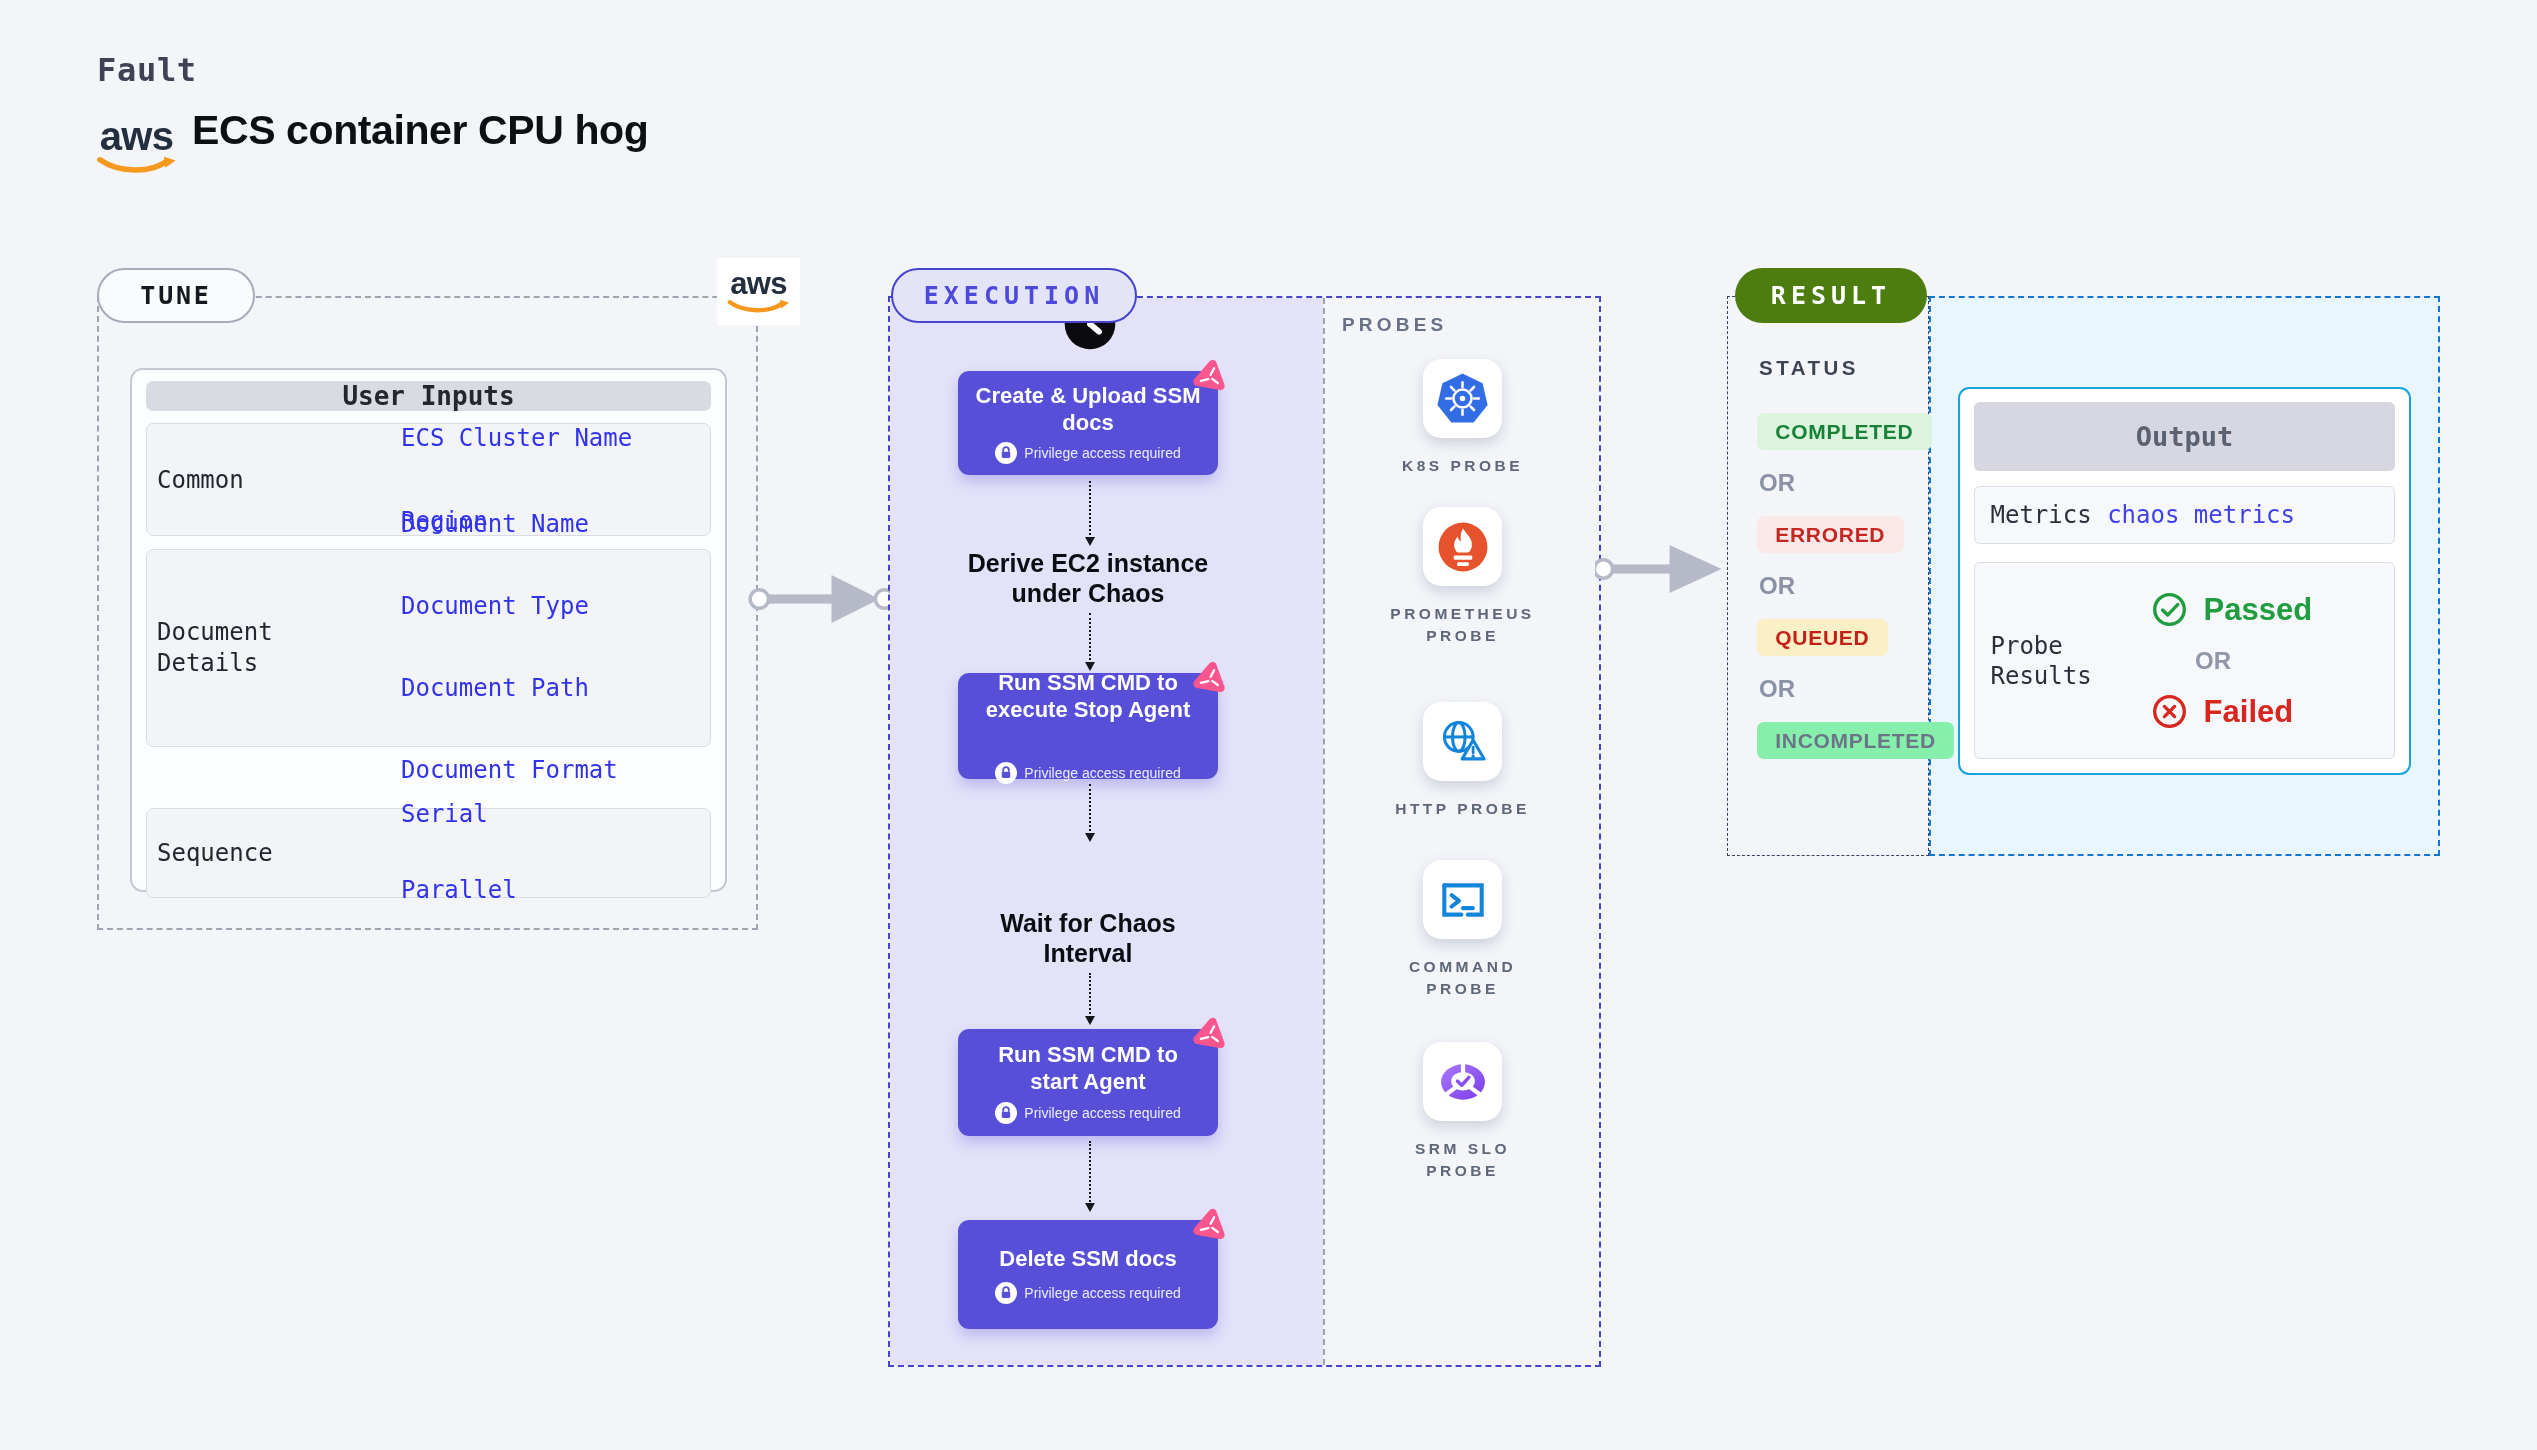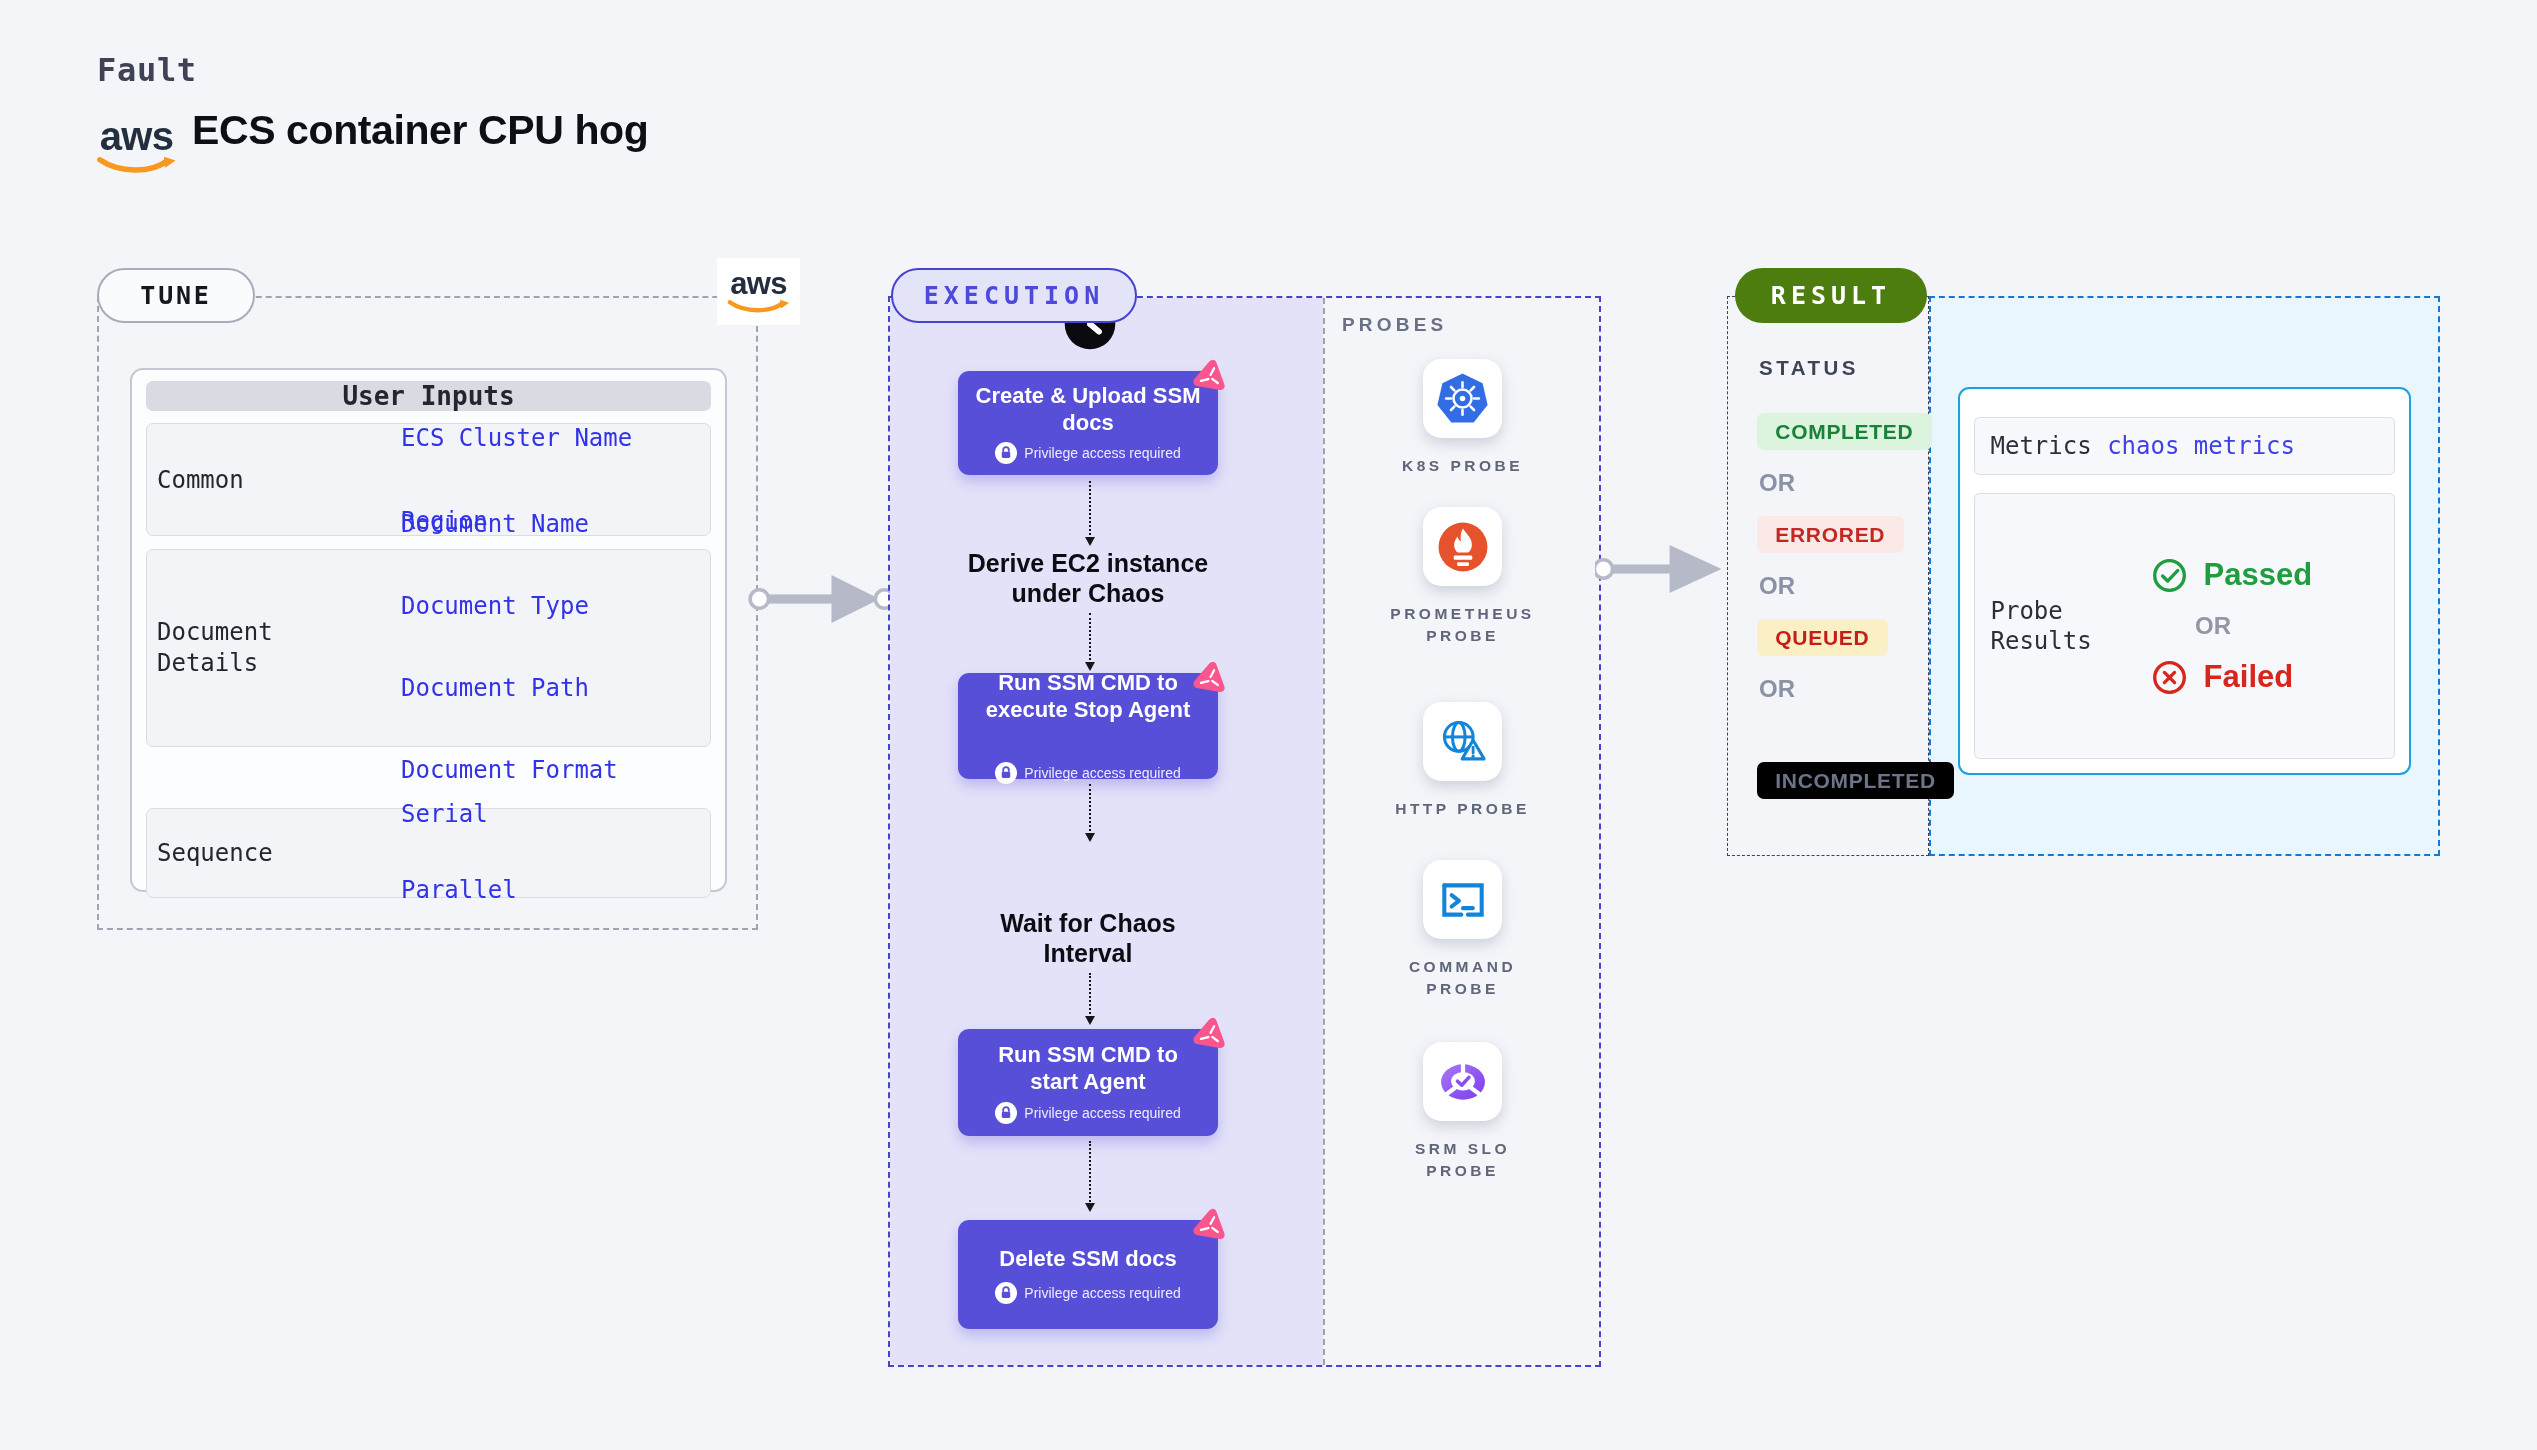--- a/index.html
+++ b/index.html
@@ -64,21 +64,21 @@
               box-shadow:0 5.6px 12.7px rgba(140,147,168,0.35);}
   .probe-name{margin-top:17px;font-size:15.5px;font-weight:700;letter-spacing:3.5px;color:#5E6678;text-align:center;line-height:22px;}
 
   
   .status-head{left:1759px;top:356px;font-size:20.5px;font-weight:700;letter-spacing:3.5px;color:#3D4456;}
   .badge{position:absolute;left:1757px;height:37px;border-radius:7px;display:inline-flex;align-items:center;
          padding:0 18.3px;font-size:21px;font-weight:700;letter-spacing:0.7px;}
   .b-completed{background:#DCF4DE;color:#1A8138;}
   .b-errored{background:#FBE9E8;color:#C52723;}
   .b-queued{background:#FAEFC5;color:#C41F17;}
-  .b-incompleted{background:#000000;color:#6E7488;margin-top:40px;}
+  .b-incompleted{background:#86efac;color:#6E7488;}
   .or{position:absolute;left:1759px;font-size:24px;font-weight:600;color:#8C92A6;}
 
   
   .out-card{left:1958px;top:387px;width:453px;height:388px;background:#FFFFFF;border:2.8px solid #16A3DE;
             border-radius:11.3px;box-sizing:border-box;padding:12.7px 14px 14px 14px;display:flex;flex-direction:column;}
   .out-head{height:69px;background:#D6D7E0;border-radius:5.6px;display:flex;align-items:center;justify-content:center;
             font-size:27px;font-weight:600;color:#5A6170;}
   .out-row{background:#F7F8FB;border:1.4px solid #DBDEE5;border-radius:5.6px;box-sizing:border-box;display:flex;}
   .out-metrics{margin-top:15.5px;height:58px;align-items:center;}
   .out-proberow{margin-top:18.3px;flex:1;}
@@ -370,20 +370,21 @@
 
   <div class="abs badge b-completed" style="top:413px;">COMPLETED</div>
   <div class="abs or" style="top:469px;">OR</div>
   <div class="abs badge b-errored" style="top:516px;">ERRORED</div>
   <div class="abs or" style="top:572px;">OR</div>
   <div class="abs badge b-queued" style="top:619px;">QUEUED</div>
   <div class="abs or" style="top:675px;">OR</div>
   <div class="abs badge b-incompleted" style="top:722px;">INCOMPLETED</div>
 
   <div class="abs out-card">
+    <div class="out-head mono">Output</div>
 
     <div class="out-row out-metrics">
       <div class="out-label mono">Metrics</div>
       <div class="metrics-val mono">chaos metrics</div>
     </div>
 
     <div class="out-row out-proberow">
       <div class="out-label mono">
         <span>Probe</span>
         <span>Results</span>

